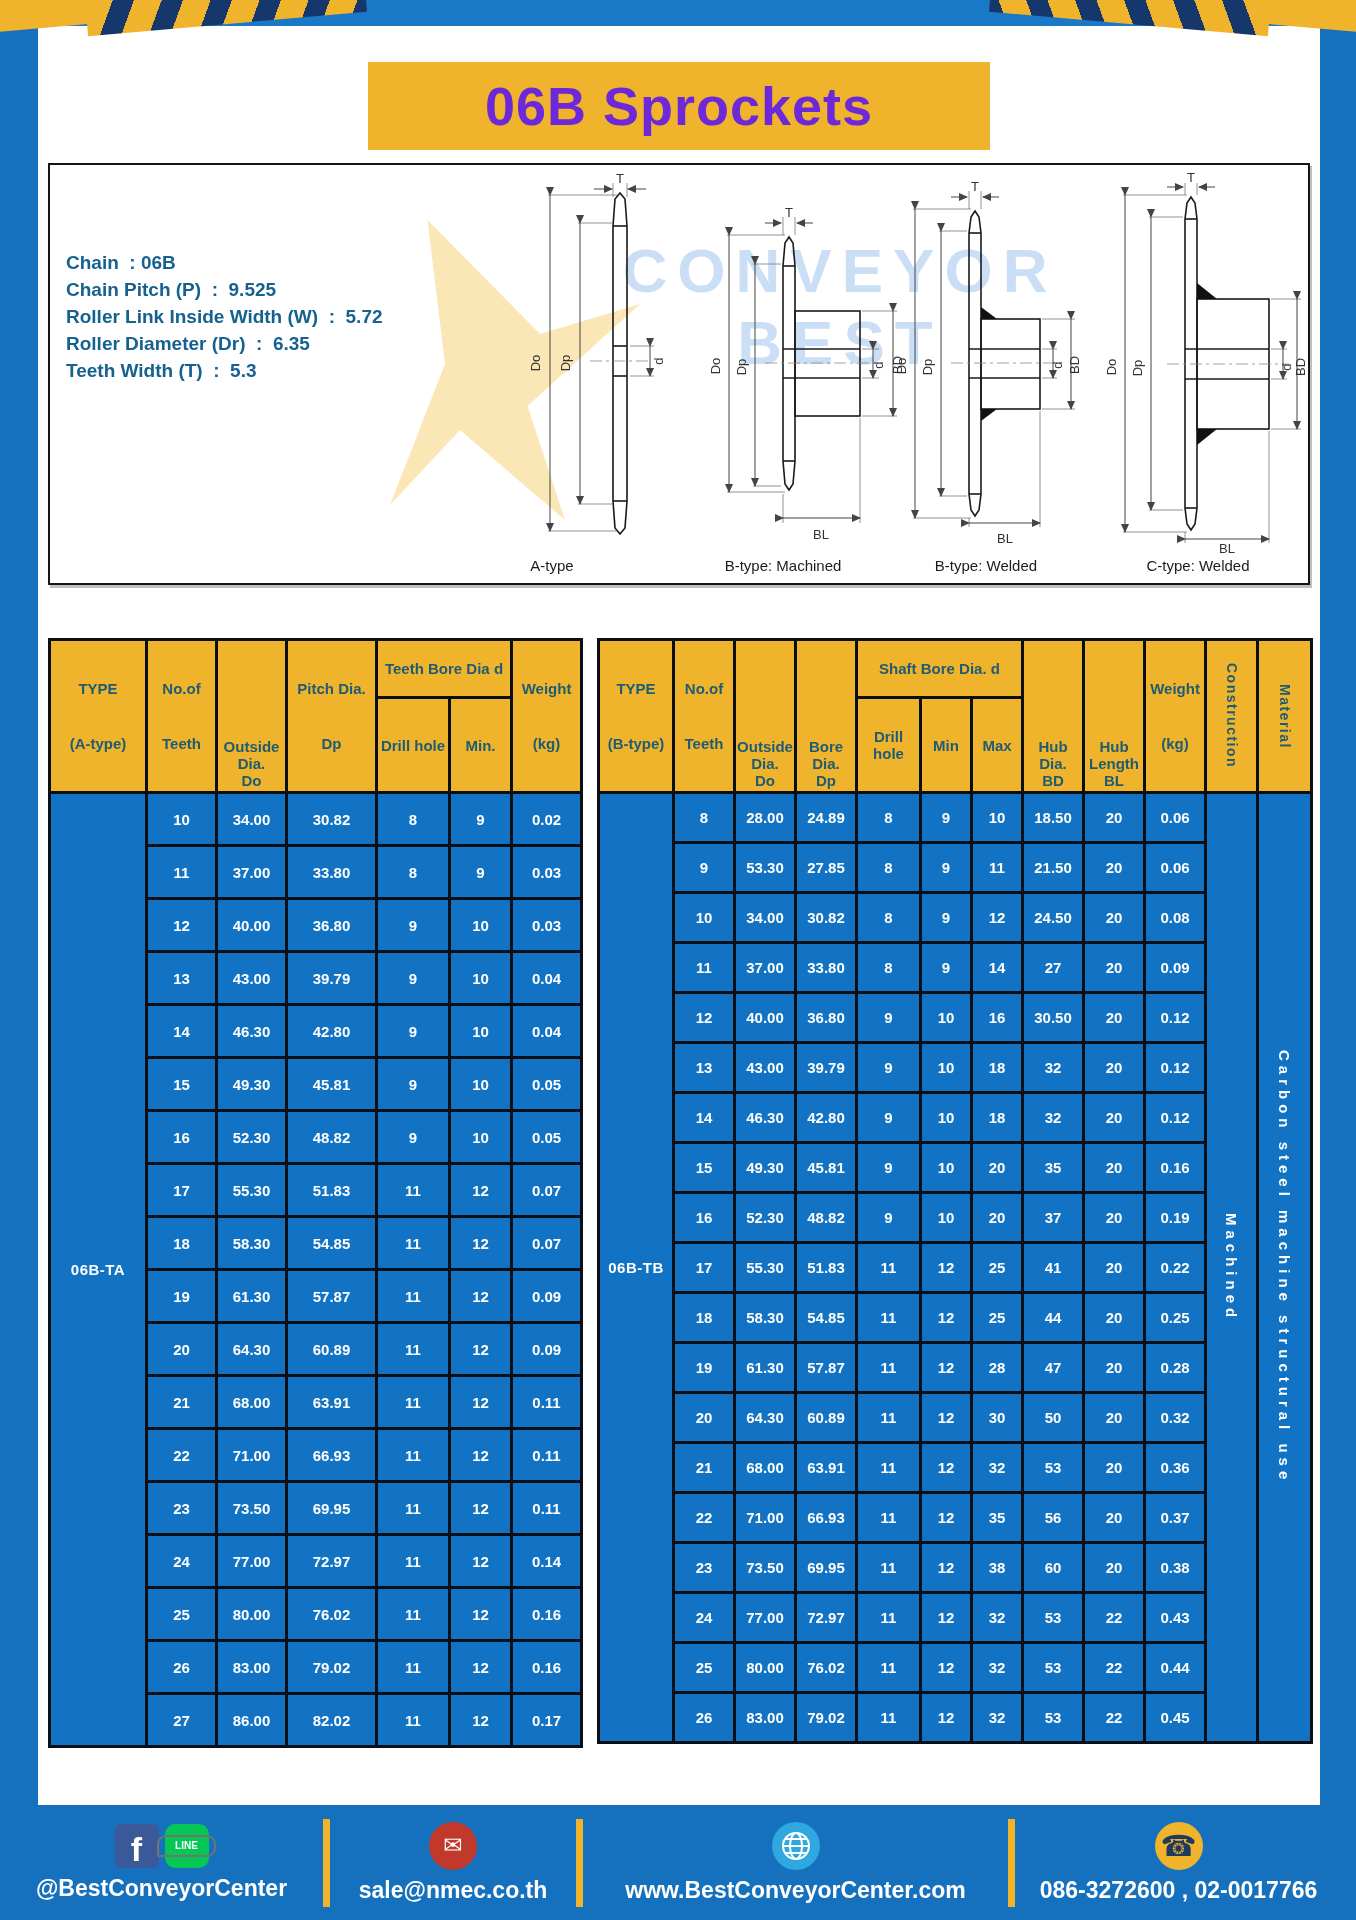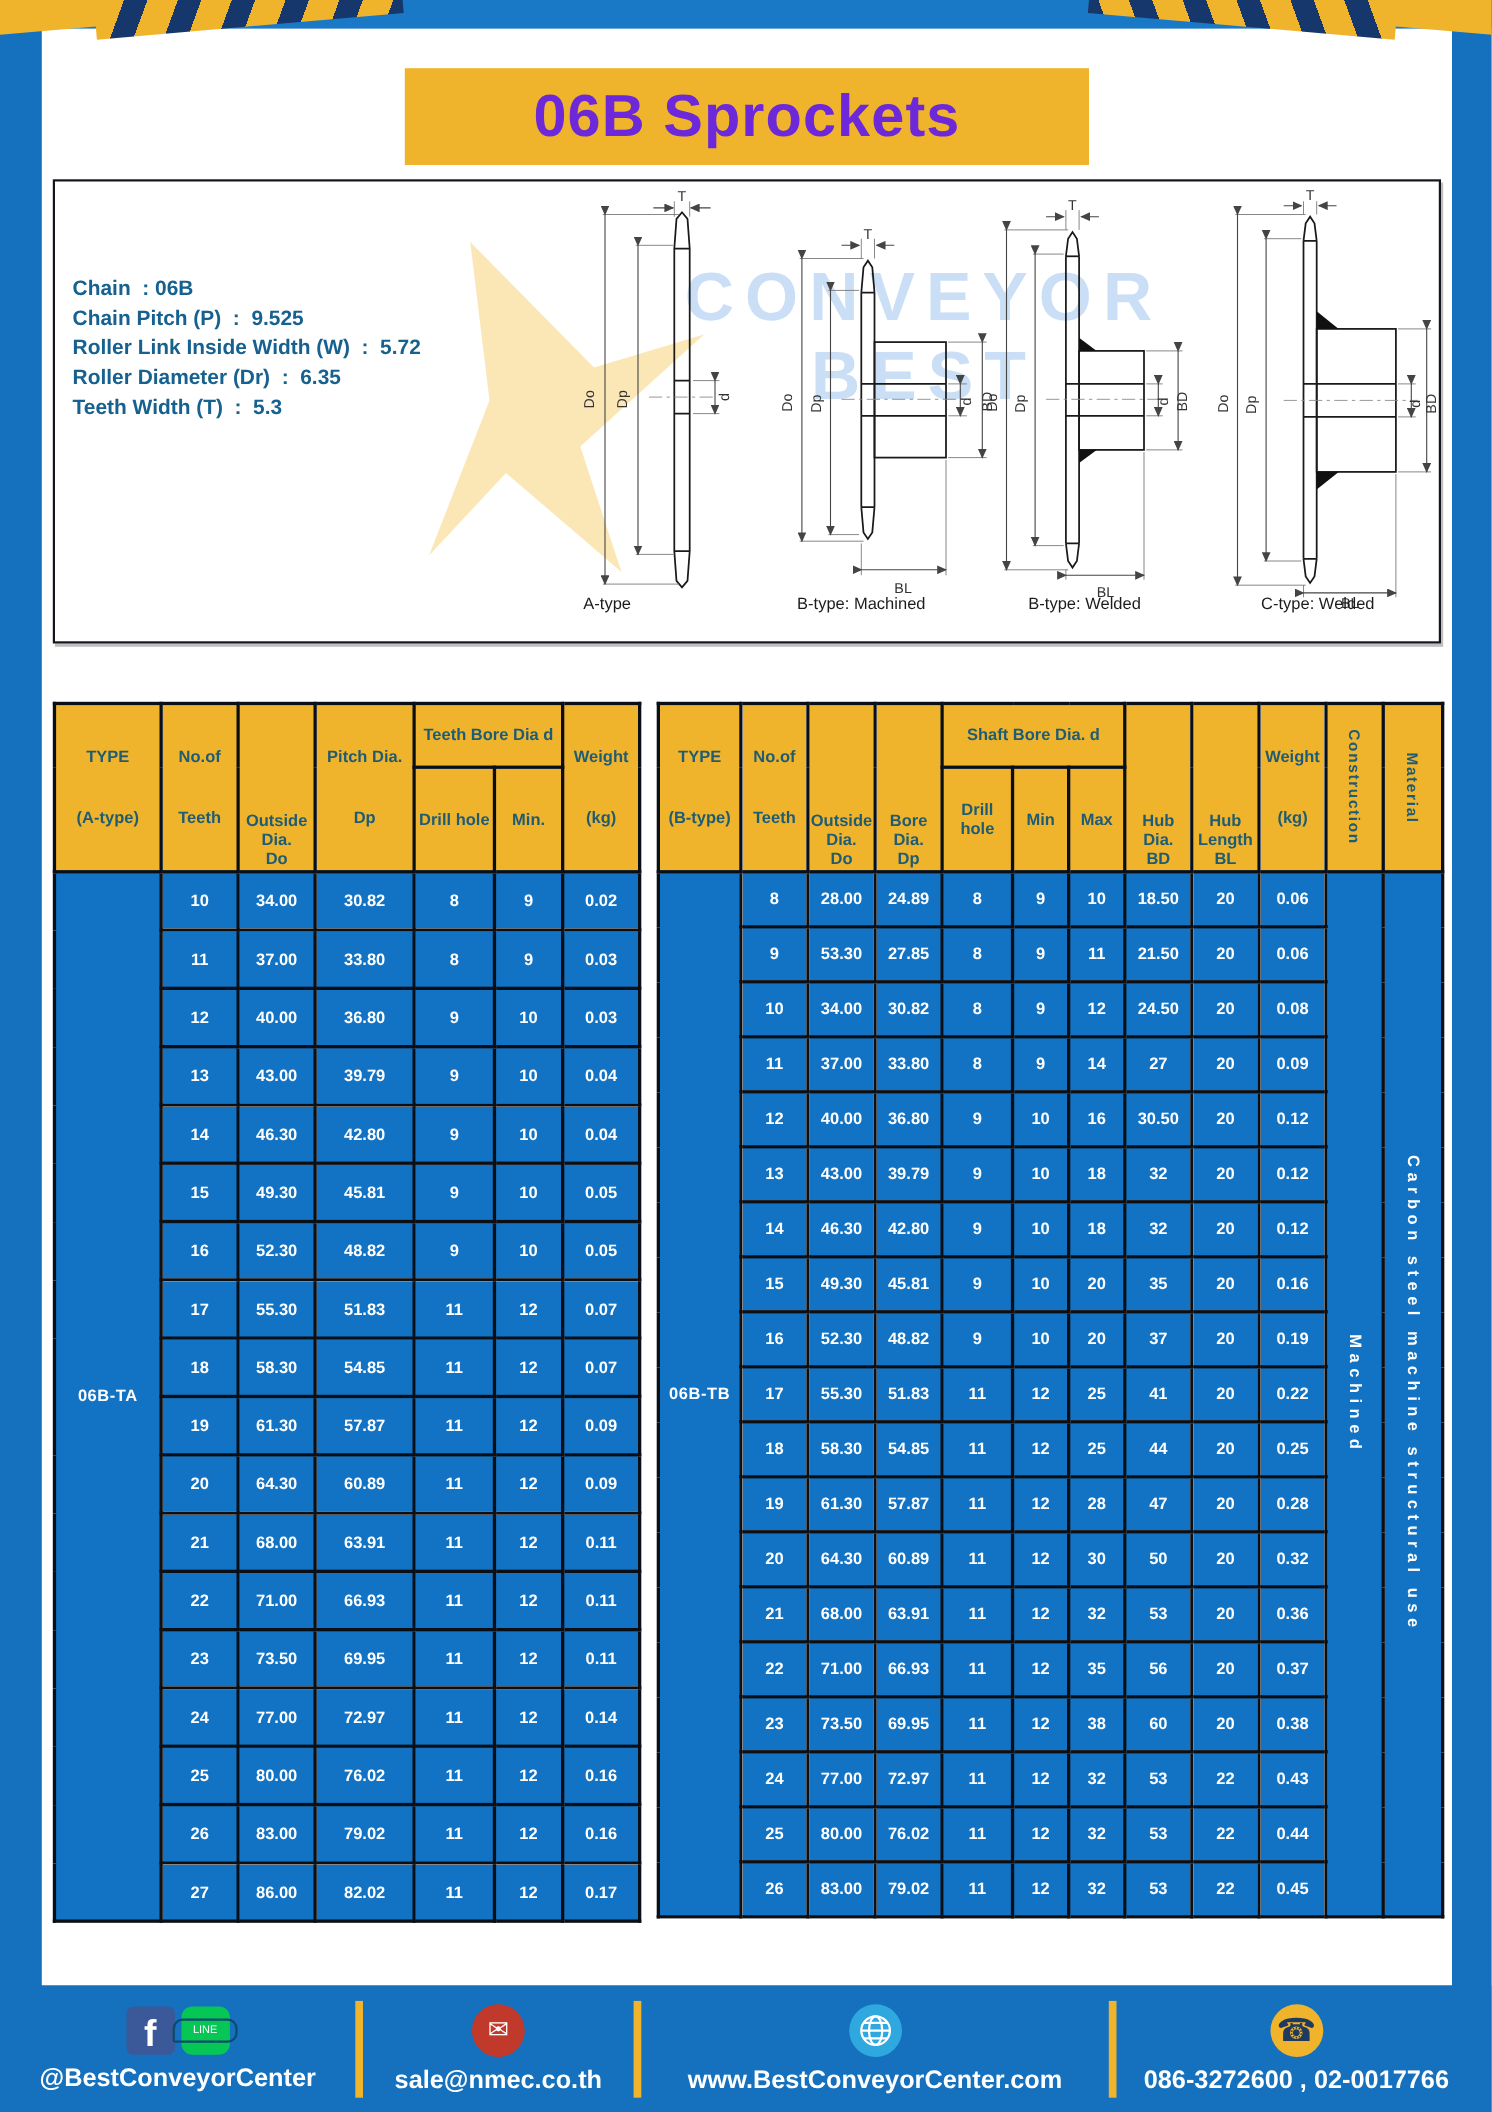--- a/index.html
+++ b/index.html
@@ -30,21 +30,21 @@
   .wm-text span{display:block}
   .wm-bird{position:absolute;left:340px;top:55px;width:250px;height:300px;z-index:0;
        background:rgba(246,199,92,0.45);clip-path:polygon(15% 0,60% 38%,100% 28%,55% 62%,70% 100%,28% 70%,0 95%,22% 48%)}
 
   .drw{position:absolute;top:6px;z-index:2}
   .drw .out{stroke:#1a1a1a;stroke-width:1.6;fill:none}
   .drw .dim{stroke:#444;stroke-width:1;fill:none}
   .drw .ext{stroke:#777;stroke-width:.8}
   .drw .cl{stroke:#888;stroke-width:.8}
   .drw text{font-family:"Liberation Sans",sans-serif;font-size:13px;fill:#333}
-  .dlabel{position:absolute;top:376px;transform:translateX(-50%);font-size:15px;color:#1c1c1c;z-index:3;white-space:nowrap}
+  .dlabel{position:absolute;top:392px;transform:translateX(-50%);font-size:15px;color:#1c1c1c;z-index:3;white-space:nowrap}
 
   table.tbl{position:absolute;border-collapse:collapse;table-layout:fixed;background:#fff}
   .tbl-a{left:10px;top:612px;width:532px}
   .tbl-b{left:559px;top:612px;width:713px}
   .tbl th,.tbl td{border:3px solid #0A0F16;padding:0;text-align:center;vertical-align:middle;overflow:hidden}
   .tbl thead th{background:#F0B42C;color:#1F5C74;font-size:15px;font-weight:bold}
   .tbl tbody td{background:#1273C5;color:#fff;font-size:15px;font-weight:bold}
   .tbl thead tr.gr{height:58px}
   .tbl thead tr.sub th{height:92px}
   .tbl-a tbody tr{height:53px}
@@ -57,21 +57,21 @@
 
   .footer{position:absolute;left:0;top:1805px;width:1356px;height:115px;background:#1571BD;
        display:flex;align-items:center}
   .fsec{display:flex;flex-direction:column;align-items:center;justify-content:center;gap:7px;height:100%}
   .fsep{width:7px;height:88px;background:#F0B42C;flex:none}
   .ftext{color:#fff;font-weight:bold;font-size:23px;white-space:nowrap}
   .ficons{display:flex;gap:6px;align-items:center}
   .fb-icon{width:44px;height:44px;background:#3B5998;border-radius:6px;color:#fff;font-size:34px;
        font-weight:bold;display:flex;align-items:flex-end;justify-content:center;line-height:38px}
   .line-icon{width:44px;height:44px;background:#06C755;border-radius:10px;display:flex;align-items:center;justify-content:center}
-  .line-bubble{color:#fff;font-size:10px;font-weight:normal;border:2px solid #0c4a6e;border-radius:9px 9px 9px 2px;padding:4px 16px;line-height:1}
+  .line-bubble{color:#fff;font-size:10px;font-weight:bold;border:2px solid #737373;border-radius:9px 9px 9px 2px;padding:4px 16px;line-height:1}
   .circle{width:48px;height:48px;border-radius:50%;display:flex;align-items:center;justify-content:center;flex:none}
   .mail-circle{background:#C0392B;color:#fff;font-size:23px}
   .web-circle{background:#2FA8DF}
   .phone-circle{background:#F0B42C;color:#1E3A5F;font-size:29px}
 </style>
 </head>
 <body>
 
 <div class="topbar"></div>
 

